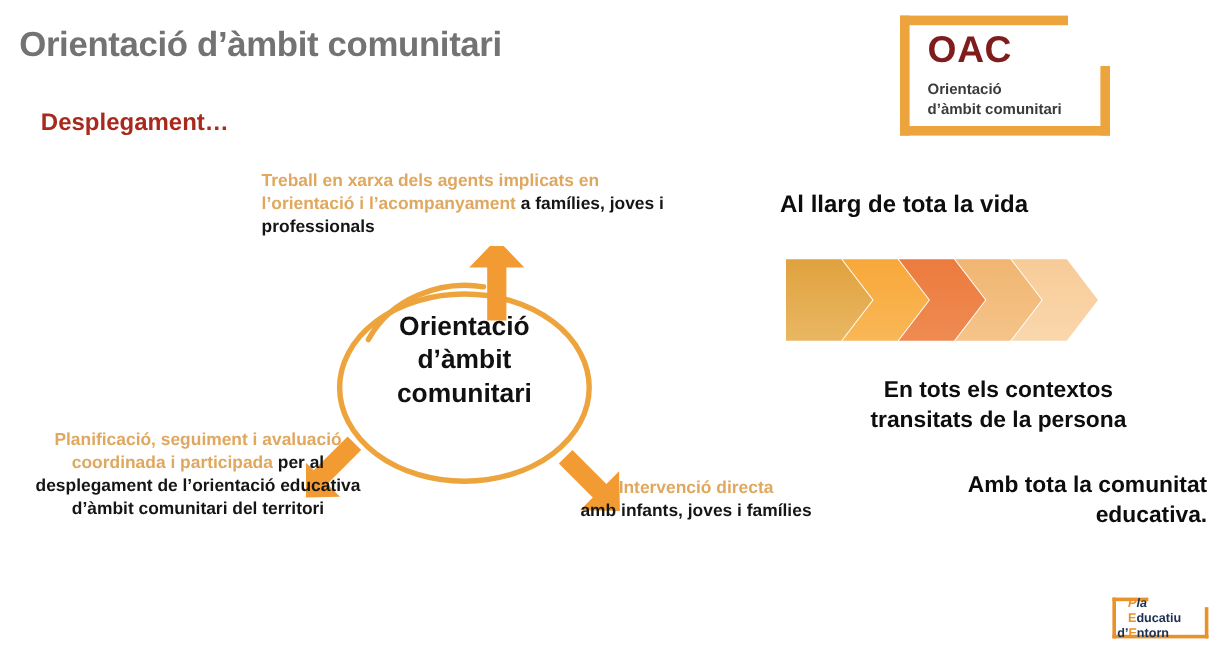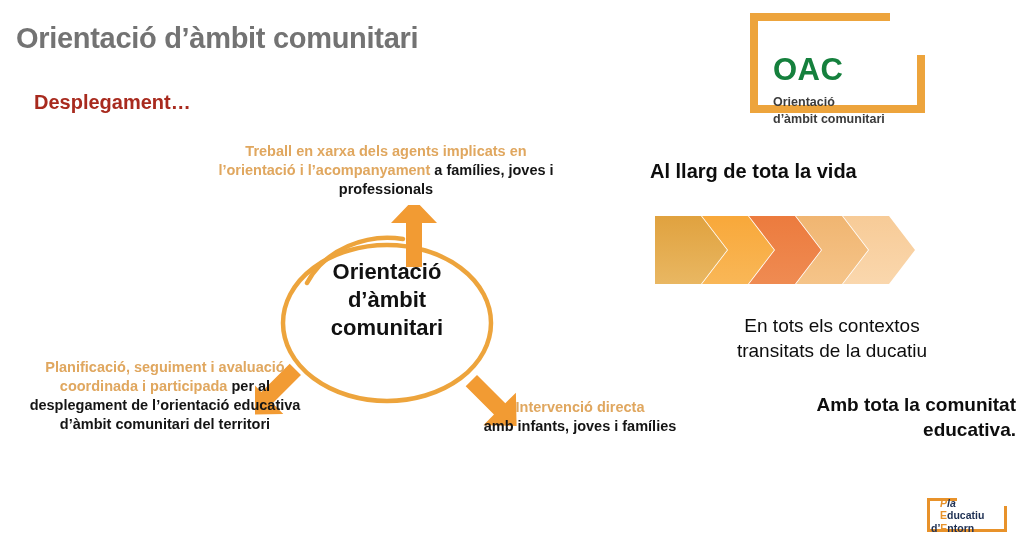--- a/index.html
+++ b/index.html
@@ -72,24 +72,24 @@
 
   .lbl {
     position: absolute;
     font-weight: bold;
     line-height: 1.32;
   }
   .lbl .hi { color: #e0a75f; }
   .lbl .dk { color: #151515; }
 
   .lbl-top {
-    left: 206px;
+    left: 218px;
     top: 12px;
     width: 360px;
-    text-align: center;
+    text-align: left;
     font-size: 14.5px;
   }
   .lbl-left {
     left: 20px;
     top: 228px;
     width: 290px;
     text-align: center;
     font-size: 14.5px;
   }
   .lbl-right {
@@ -109,24 +109,23 @@
     height: 115px;
   }
   .oac-text-wrap {
     position: absolute;
     left: 28px;
     top: 18px;
   }
   .oac-word {
     font-size: 31px;
     font-weight: bold;
-    color: #15803d;
+    color: #7f1d1d;
     letter-spacing: 0.5px;
     line-height: 1;
-    margin-top: 28px;
   }
   .oac-sub {
     margin-top: 9px;
     font-size: 12.5px;
     font-weight: bold;
     color: #3b3b3b;
     line-height: 1.35;
   }
 
   .right-line-1 {
@@ -145,31 +144,31 @@
     width: 320px;
     height: 72px;
   }
   .right-line-2 {
     position: absolute;
     left: 640px;
     top: 313px;
     width: 384px;
     text-align: center;
     font-size: 19px;
-    font-weight: normal;
+    font-weight: bold;
     line-height: 1.33;
     color: #0d0d0d;
   }
   .right-line-3 {
     position: absolute;
     left: 656px;
     top: 392px;
     width: 368px;
     text-align: right;
-    padding-right: 8px;
+    padding-right: 18px;
     box-sizing: border-box;
     font-size: 19px;
     font-weight: bold;
     line-height: 1.33;
     color: #0d0d0d;
   }
 
   .ped-logo {
     position: absolute;
     left: 923px;
@@ -287,21 +286,21 @@
       <path d="M 0 2 L 46 2 L 72 36 L 46 70 L 0 70 Z" fill="url(#g1)"></path>
       <path d="M 47 2 L 93 2 L 119 36 L 93 70 L 47 70 L 73 36 Z" fill="url(#g2)"></path>
       <path d="M 94 2 L 140 2 L 166 36 L 140 70 L 94 70 L 120 36 Z" fill="url(#g3)"></path>
       <path d="M 141 2 L 187 2 L 213 36 L 187 70 L 141 70 L 167 36 Z" fill="url(#g4)"></path>
       <path d="M 188 2 L 234 2 L 260 36 L 234 70 L 188 70 L 214 36 Z" fill="url(#g5)"></path>
     </svg>
   </div>
 
   <div class="right-line-2">
     <div>En tots els contextos</div>
-    <div>transitats de la ducatiu</div>
+    <div>transitats de la persona</div>
   </div>
 
   <div class="right-line-3">
     <div>Amb tota la comunitat</div>
     <div>educativa.</div>
   </div>
 
   <div class="ped-logo">
     <svg viewBox="0 0 92 42" width="92" height="42">
       <rect x="4" y="4" width="30" height="3" fill="#e8922a"></rect>

